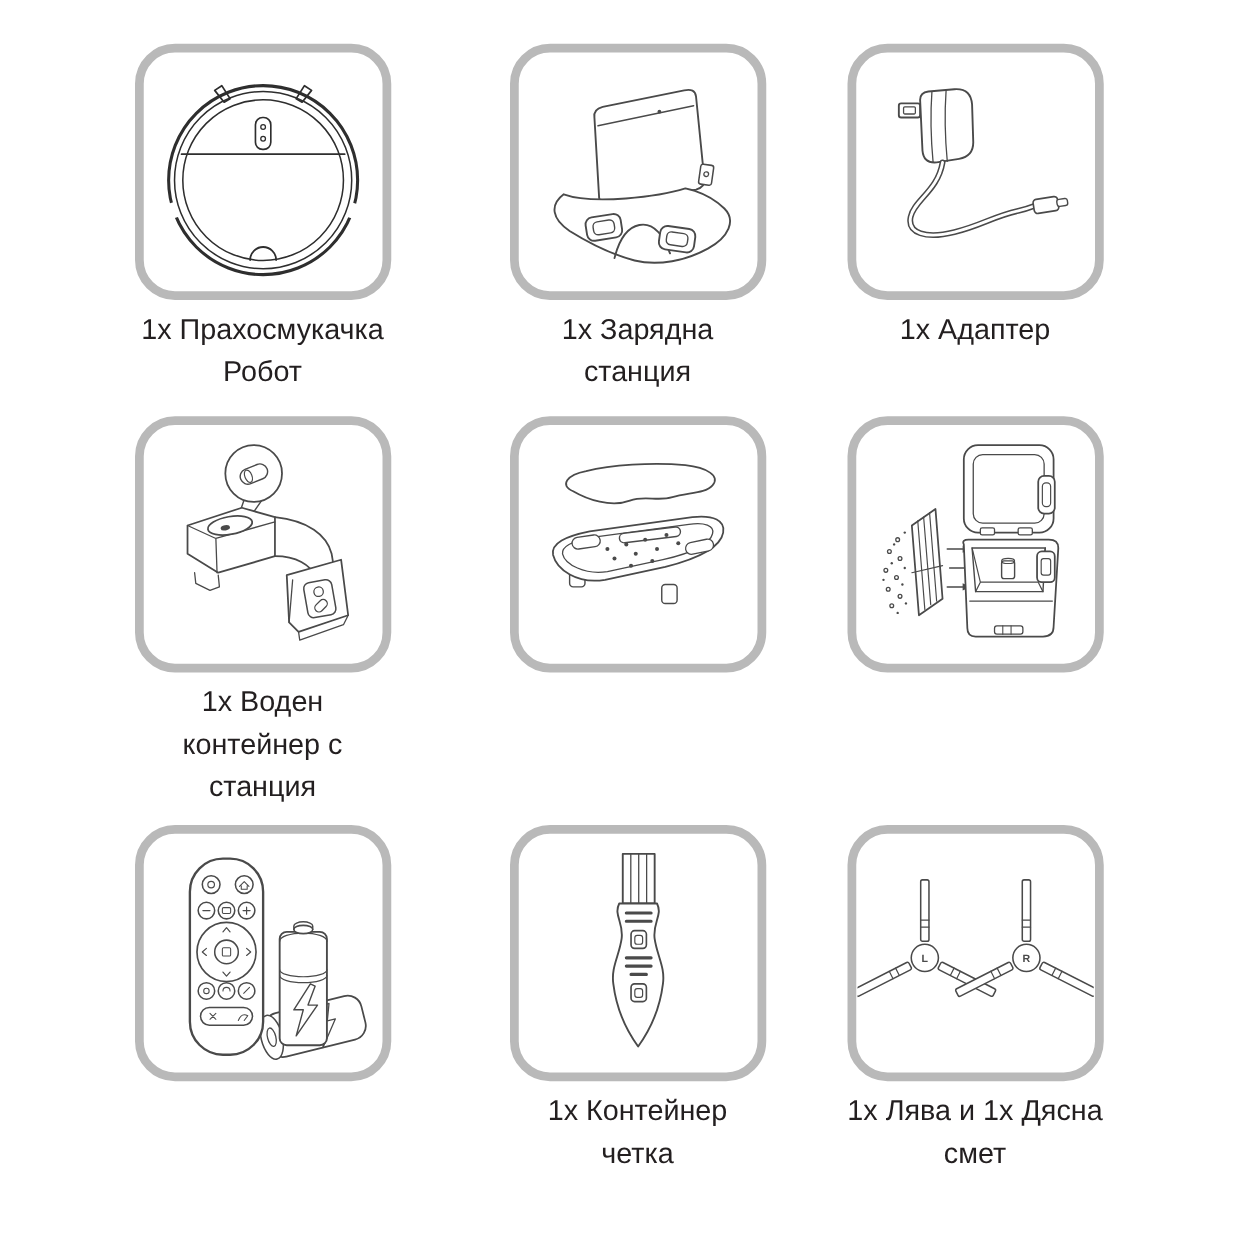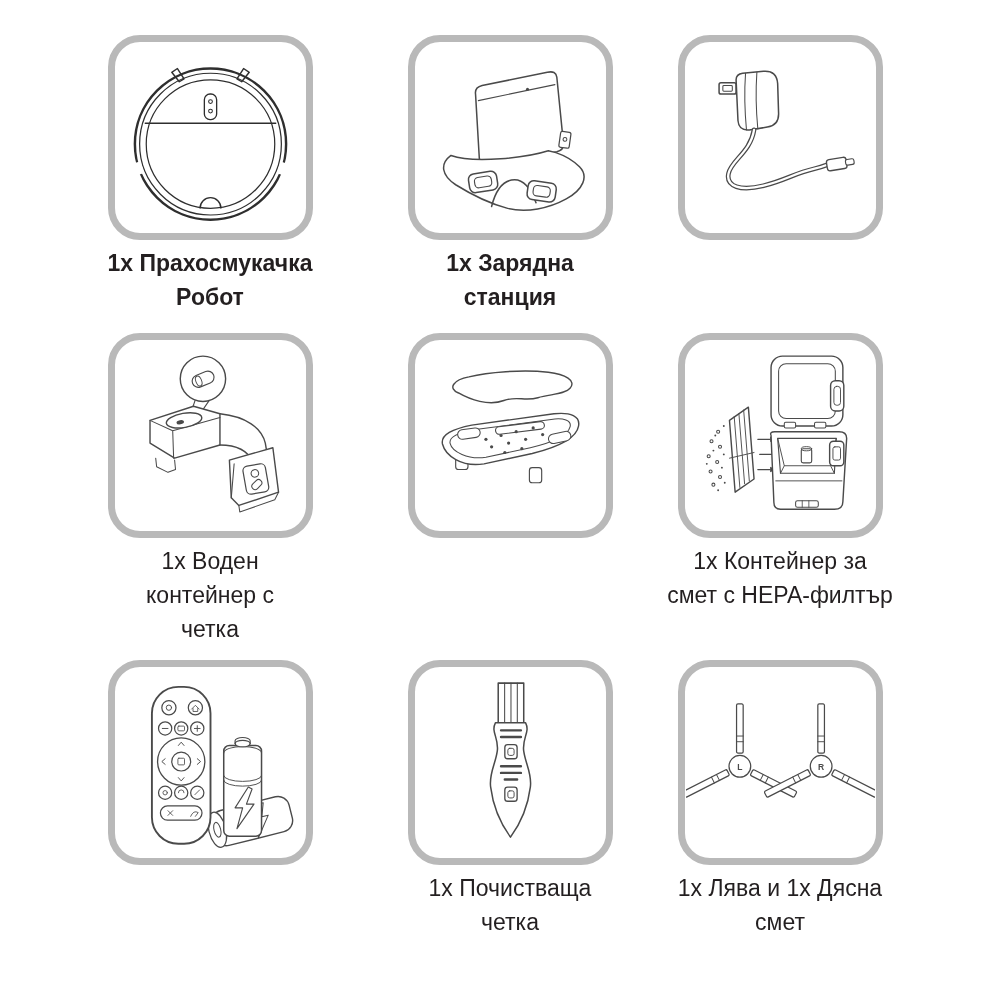--- a/index.html
+++ b/index.html
@@ -6,21 +6,21 @@
   body{font-family:"Liberation Sans",sans-serif;}
   .page{position:relative;width:1000px;height:1000px;background:#ffffff;overflow:hidden;}
   .cell{position:absolute;width:300px;display:flex;flex-direction:column;align-items:center;}
   .tile{width:205px;height:205px;box-sizing:border-box;border:7px solid #b9b9b9;border-radius:32px;
         background:#ffffff;display:flex;align-items:center;justify-content:center;}
   .tile svg{width:189px;height:189px;display:block;}
   .caption{margin-top:6px;font-size:23px;line-height:34px;color:#231f20;text-align:center;
            white-space:pre-line;width:300px;}
   svg text{font-family:"Liberation Sans",sans-serif;}
   
-  .r1{top:35px;font-weight:bold;} .r2{top:333px;} .r3{top:660px;}
+  .r1{top:35px;} .r2{top:333px;} .r3{top:660px;}
   .c1{left:60px;} .c2{left:360px;} .c3{left:630px;}
 </style>
 </head>
 <body>
 
 <div class="page">
 
   <div class="cell r1 c1">
     <div class="tile">
       <svg viewBox="0 0 200 200">
@@ -83,20 +83,21 @@
           <path d="M75,31 Q73,60 76,91" fill="none" stroke-width="1.1"></path>
           <path d="M72,92 C68,116 48,124 45,138 C42,152 58,157 82,151 C106,145 114,138 136,133 C145,131 149,129 152,128" fill="none" stroke-width="5"></path>
           <path d="M72,92 C68,116 48,124 45,138 C42,152 58,157 82,151 C106,145 114,138 136,133 C145,131 149,129 152,128" fill="none" stroke="#ffffff" stroke-width="2.4"></path>
           <g transform="rotate(-9 160 128)">
             <rect x="149" y="122" width="21" height="12" rx="3" stroke-width="1.4"></rect>
             <rect x="169" y="125" width="9" height="6" rx="2" stroke-width="1.2"></rect>
           </g>
         </g>
       </svg>
     </div>
+    <div class="caption">1x Адаптер</div>
   </div>
 
   <div class="cell r2 c1">
     <div class="tile">
       <svg viewBox="0 0 200 200">
         <g fill="#ffffff" stroke="#4a4a4a" stroke-width="1.5" stroke-linecap="round" stroke-linejoin="round">
           <path d="M84,62 L75,88 M100,61 L80,90" fill="none" stroke-width="1.2"></path>
           <circle cx="92" cy="40" r="24"></circle>
           <g transform="rotate(-22 92 40)">
             <rect x="80" y="34" width="24" height="13" rx="6.5" stroke-width="1.2"></rect>
@@ -117,21 +118,21 @@
             <g transform="rotate(-35 148 152)">
               <rect x="142" y="148.5" width="12" height="7" rx="3.5" stroke-width="1.1"></rect>
             </g>
           </g>
           <path d="M130,174 L131,181 L168,168 L172,160" fill="none" stroke-width="1.1"></path>
         </g>
       </svg>
     </div>
     <div class="caption">1x Воден
 контейнер с
-четка</div>
+станция</div>
   </div>
 
   <div class="cell r2 c2">
     <div class="tile">
       <svg viewBox="0 0 200 200">
         <g fill="#ffffff" stroke="#4a4a4a" stroke-width="1.5" stroke-linecap="round" stroke-linejoin="round">
           <path d="M45,55 C33,50 40,41 56,38 C76,33 112,30 140,33 C158,35 170,42 163,50 C157,57 142,56 129,60 C116,64 106,58 93,63 C77,69 57,62 45,55 Z"></path>
           <rect x="42" y="120" width="13" height="16" rx="3" stroke-width="1.2"></rect>
           <rect x="120" y="134" width="13" height="16" rx="3" stroke-width="1.2"></rect>
           <path d="M28,109 C26,99 39,93 59,89 L146,77 C164,75 174,80 172,90 C170,102 151,112 123,119 L72,130 C48,134 31,121 28,109 Z"></path>
@@ -209,22 +210,20 @@
           <rect x="122" y="114" width="11" height="15" rx="2" fill="none" stroke-width="1.2"></rect>
           <ellipse cx="127.5" cy="114" rx="5.5" ry="2.2" fill="none" stroke-width="1"></ellipse>
           <rect x="152" y="106" width="15" height="26" rx="4"></rect>
           <rect x="155.5" y="112" width="8" height="14" rx="2" fill="none" stroke-width="1"></rect>
           <path d="M95,148 L165,148" fill="none" stroke-width="1"></path>
           <rect x="116" y="169" width="24" height="7" rx="2" fill="none" stroke-width="1.1"></rect>
           <path d="M123,169 v7 M130,169 v7" fill="none" stroke-width="0.9"></path>
         </g>
       </svg>
     </div>
-    <div class="caption">1x Контейнер за
-смет с HEPA-филтър</div>
   </div>
 
   <div class="cell r3 c1">
     <div class="tile">
       <svg viewBox="0 0 200 200">
         <g fill="#ffffff" stroke="#4a4a4a" stroke-linecap="round" stroke-linejoin="round">
           <g transform="rotate(-14 140 162)">
             <rect x="102" y="144" width="84" height="38" rx="12" stroke-width="1.5"></rect>
             <ellipse cx="106" cy="163" rx="9" ry="19" stroke-width="1.3"></ellipse>
             <ellipse cx="106" cy="163" rx="3.5" ry="8" stroke-width="1.1"></ellipse>
@@ -274,21 +273,21 @@
           <path d="M84,58 C79,68 88,74 86,88 C84,102 77,112 79,126 C82,150 92,168 100,179 C108,168 118,150 121,126 C123,112 116,102 114,88 C112,74 121,68 116,58 Z"></path>
           <path d="M90,66 h21 M90,73 h21" fill="none" stroke-width="2.6"></path>
           <rect x="94" y="81" width="13" height="15" rx="3" fill="none" stroke-width="1.4"></rect>
           <rect x="97.2" y="85" width="6.6" height="7.5" rx="2" fill="none" stroke-width="1"></rect>
           <path d="M90,104 h21 M90,111 h21 M94,118 h13" fill="none" stroke-width="2.6"></path>
           <rect x="94" y="126" width="13" height="15" rx="3" fill="none" stroke-width="1.4"></rect>
           <rect x="97.2" y="130" width="6.6" height="7.5" rx="2" fill="none" stroke-width="1"></rect>
         </g>
       </svg>
     </div>
-    <div class="caption">1x Почистваща
+    <div class="caption">1x Контейнер
 четка</div>
   </div>
 
   <div class="cell r3 c3">
     <div class="tile">
       <svg viewBox="0 0 200 200">
         <g fill="#ffffff" stroke="#4a4a4a" stroke-width="1.3" stroke-linecap="round" stroke-linejoin="round">
           <g transform="translate(57,104)">
             <g>
                 <rect x="-3.5" y="-66" width="7" height="52" rx="1.5"></rect>

